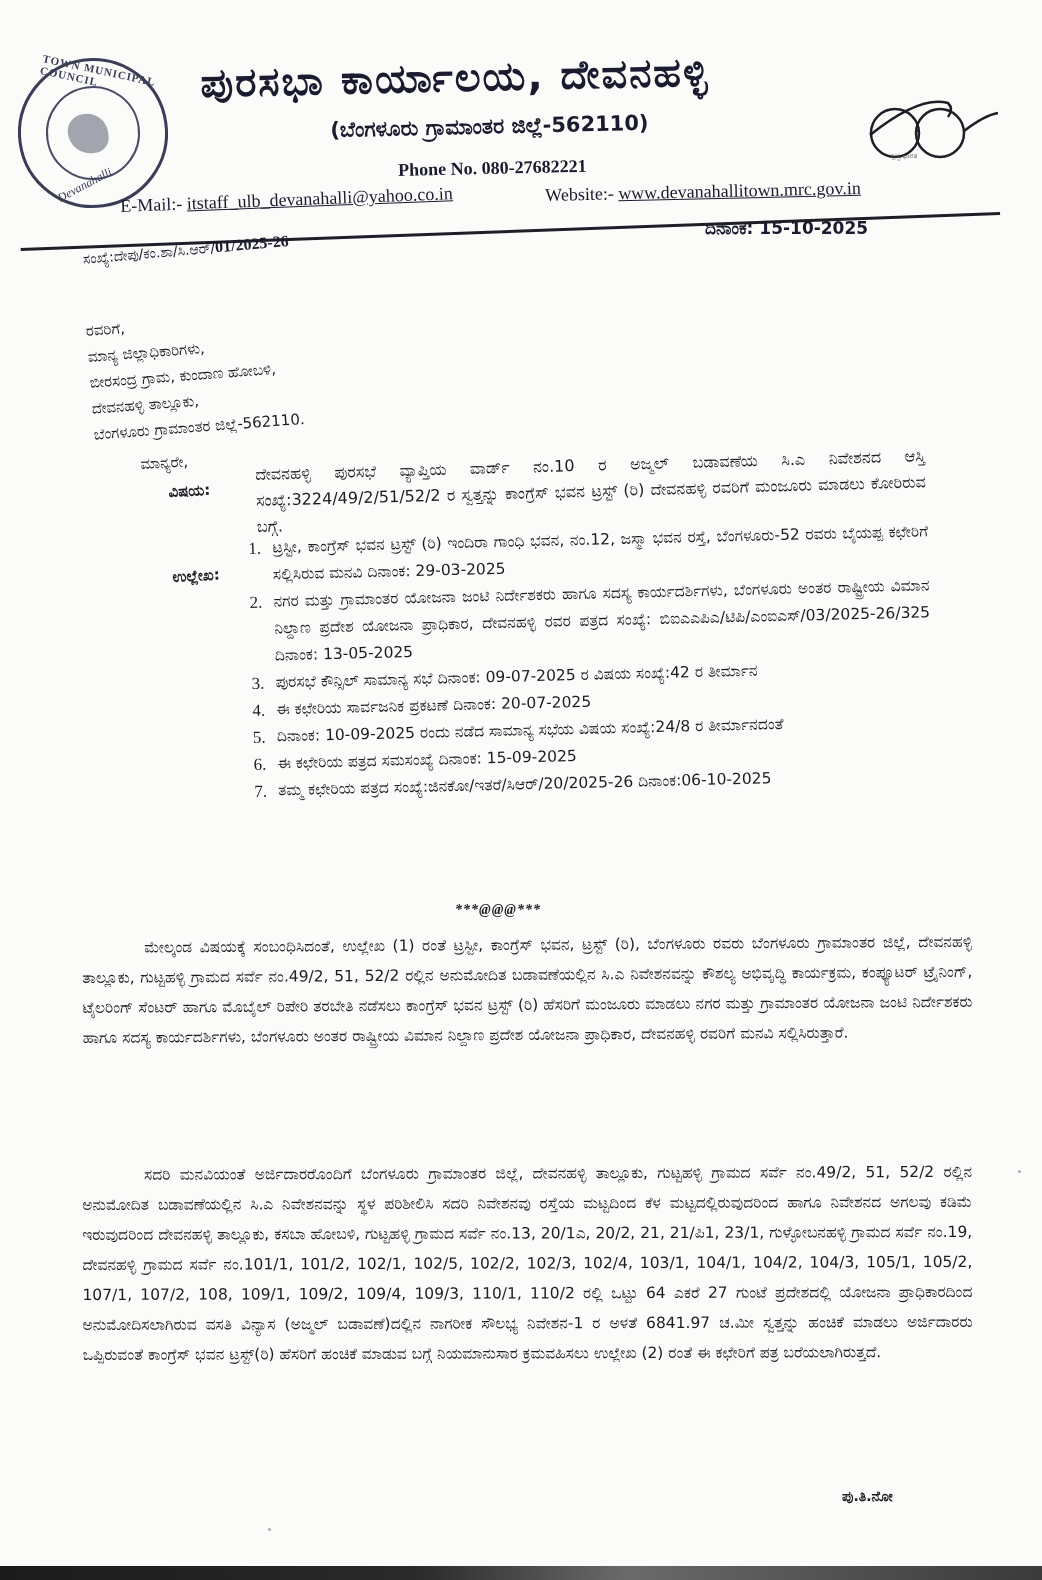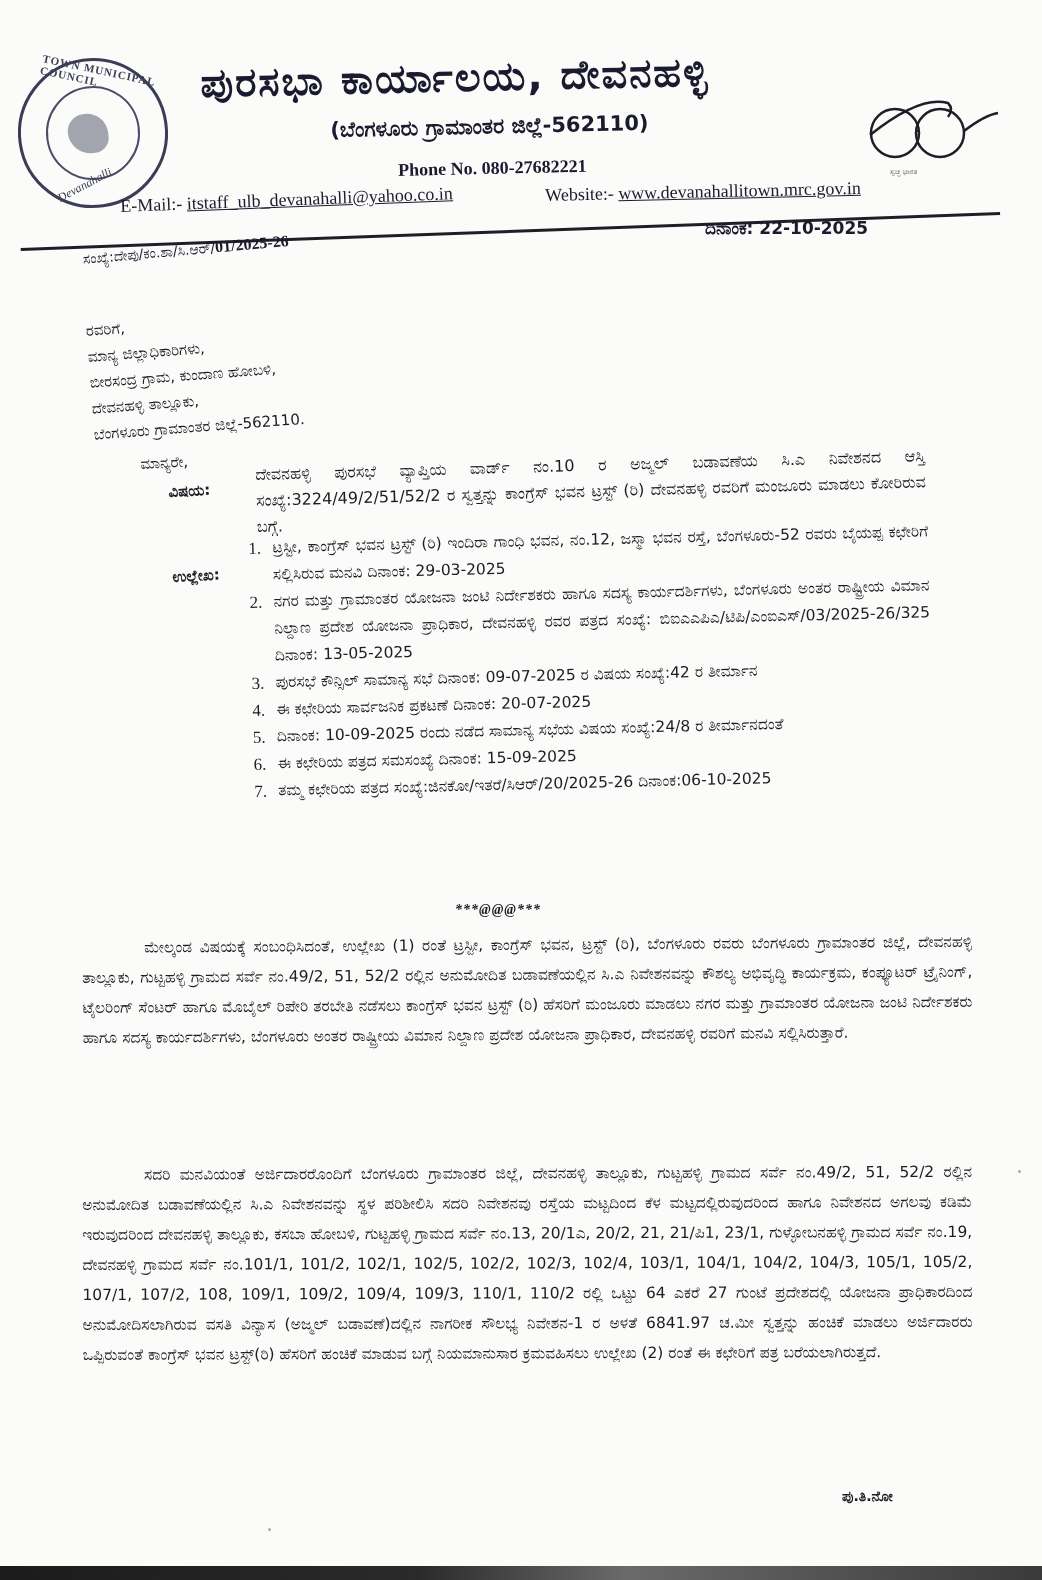--- a/index.html
+++ b/index.html
@@ -79,21 +79,21 @@
   }
   .ref-no {
     position: absolute; left: 82px; top: 250px;
     font: 14px "DejaVu Sans", sans-serif; color: #1a1b2e;
     transform: rotate(-5deg); transform-origin: left top;
   }
   .ref-no .year { font: bold 16px "Liberation Serif", serif; }
   
   .emblem { position: absolute; left: 860px; top: 85px; width: 140px; height: 90px; }
   .emblem-caption {
-    position: absolute; left: 890px; top: 168px;
+    position: absolute; left: 890px; top: 152px;
     font: 7px "DejaVu Sans", sans-serif; color: #555;
   }
   
   .addr {
     position: absolute; left: 85px; top: 318px;
     font: 15px "DejaVu Sans", sans-serif; line-height: 26px; color: #1c1c22;
     transform: rotate(-4.3deg); transform-origin: left top;
   }
   .addr div { white-space: nowrap; }
   .salutation {
@@ -172,21 +172,21 @@
     <path d="M10 50 Q 60 10 88 18 Q 94 24 88 32" fill="none" stroke="#1e1e28" stroke-width="2.5"></path>
     <path d="M104 46 Q 125 30 138 28" fill="none" stroke="#1e1e28" stroke-width="2.5"></path>
     <line x1="59" y1="46" x2="56" y2="46" stroke="#1e1e28" stroke-width="2"></line>
   </svg>
   <div class="emblem-caption">ಸ್ವಚ್ಛ ಭಾರತ</div>
 
   <div class="rule-top"></div>
 
   <div class="date-line">
     <span>ದಿನಾಂಕ:</span>
-    <span>22-10-2025</span>
+    <span>15-10-2025</span>
   </div>
 
   <div class="ref-no">
     <span>ಸಂಖ್ಯೆ:ದೇಪು/ಕಂ.ಶಾ/ಸಿ.ಆರ್/</span><span class="year">01</span><span class="year">/2025-26</span>
   </div>
 
   <div class="addr">
     <div>ರವರಿಗೆ,</div>
     <div>ಮಾನ್ಯ ಜಿಲ್ಲಾಧಿಕಾರಿಗಳು,</div>
     <div>ಬೀರಸಂದ್ರ ಗ್ರಾಮ, ಕುಂದಾಣ ಹೋಬಳಿ,</div>

